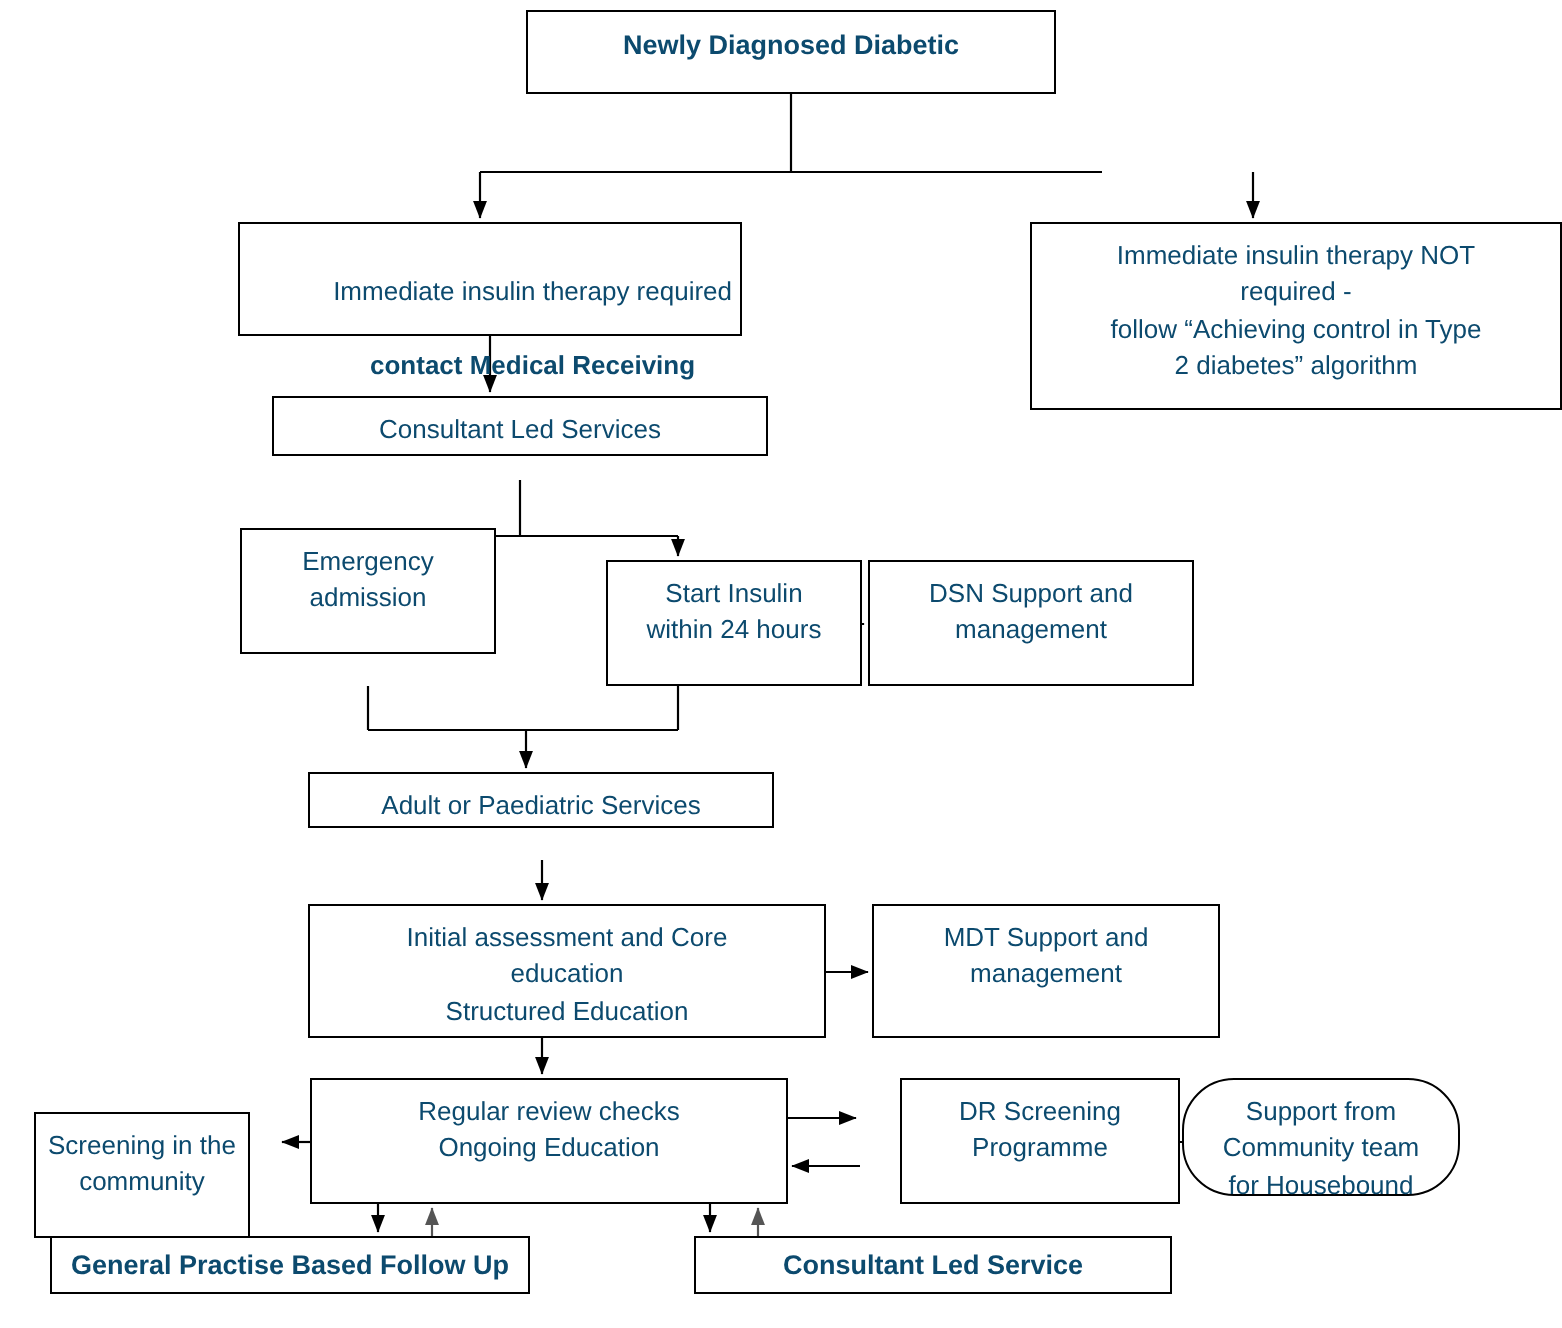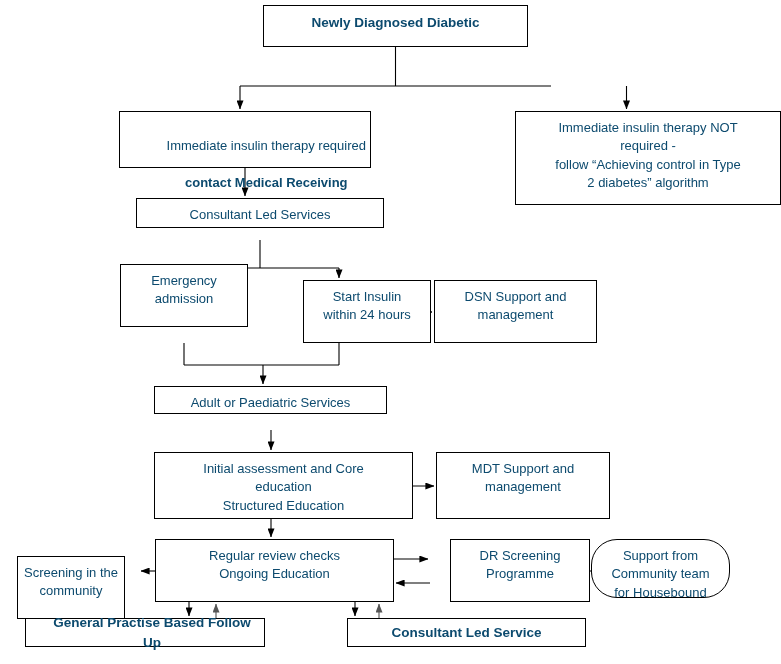--- a/index.html
+++ b/index.html
@@ -175,21 +175,21 @@
     <span class="txt">DR Screening
 Programme</span>
   </div>
 
   <div class="node" style="left:591px; top:539px; width:139px; height:59px;border-radius:26px;">
     <span class="txt">Support from
 Community team
 for Housebound</span>
   </div>
 
-  <div class="node center-v allbold" style="left:25px; top:618px; width:240px; height:29px;padding-left:18px;">
+  <div class="node center-v allbold" style="left:25px; top:618px; width:240px; height:29px;">
     <span class="txt">General Practise Based Follow Up</span>
   </div>
 
   <div class="node center-v allbold" style="left:319px; top:618px; width:239px; height:29px;margin-left:28px;">
     <span class="txt">Consultant Led Service</span>
   </div>
 
 </div>
 
 </body></html>

